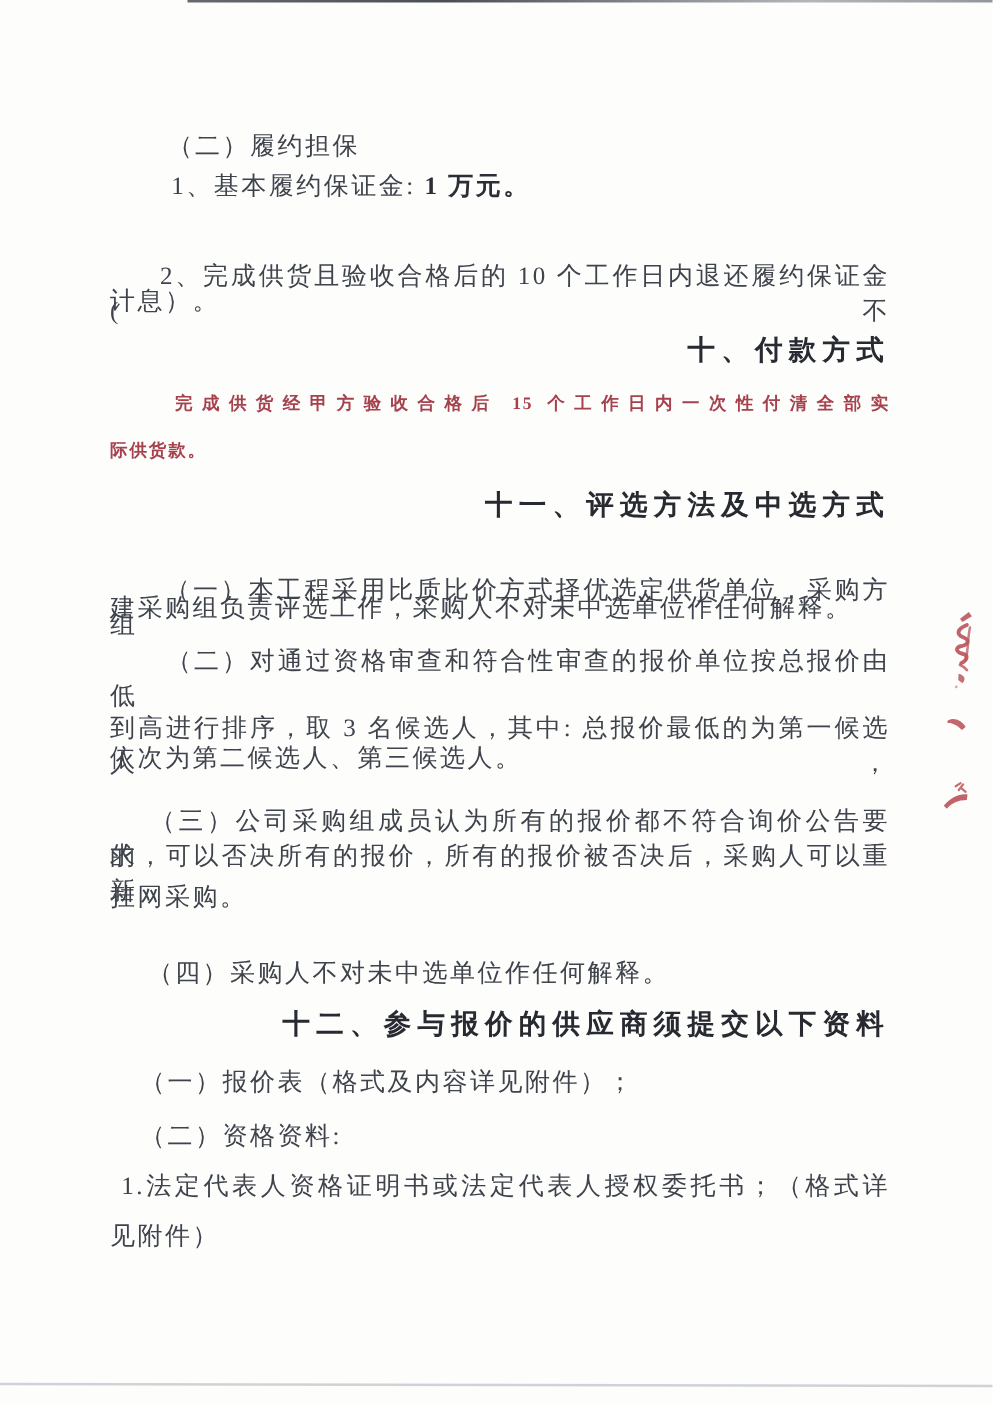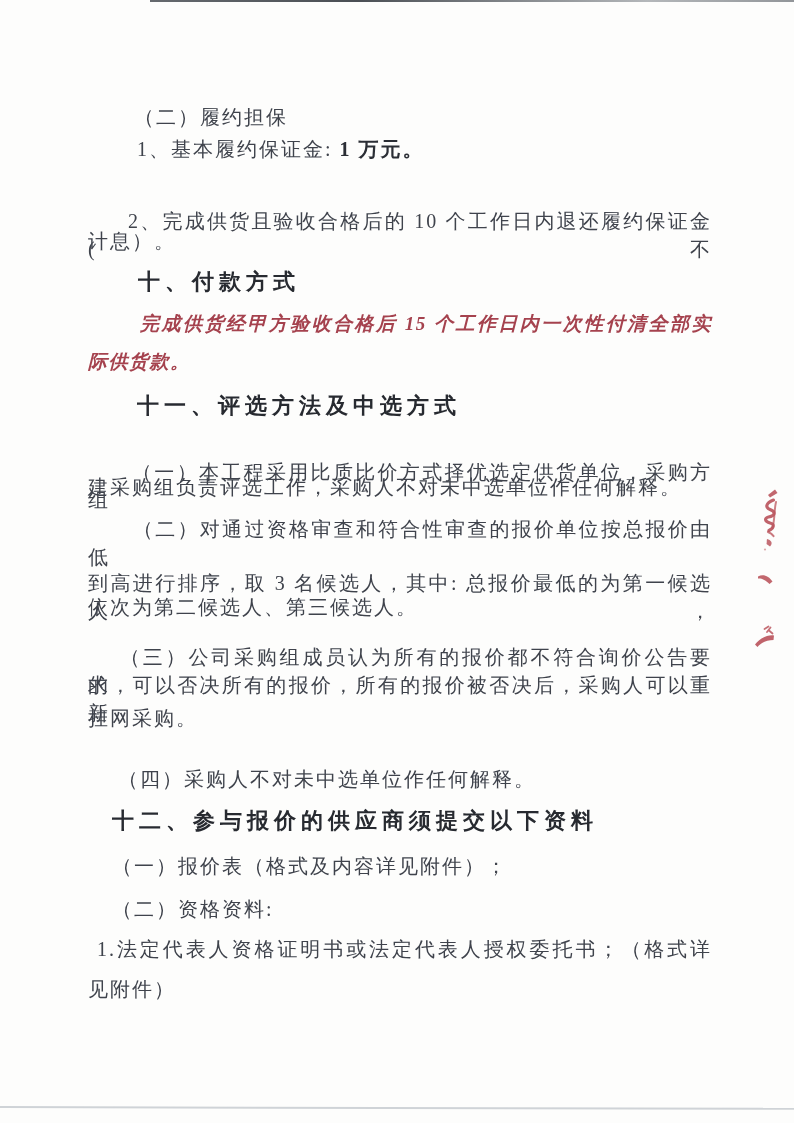--- a/index.html
+++ b/index.html
@@ -50,33 +50,33 @@
     font-family: "Liberation Serif", "DejaVu Serif", serif;
     font-size: 20px;
     letter-spacing: 2px;
     color: var(--body-text, #3f434c);
   }
   .body .b {
     font-weight: bold;
     color: var(--bold-text, #2b2e35);
   }
   .heading {
-    font-family: Liberation Sans, sans-serif;
+    font-family: Liberation Mono, monospace;
     font-weight: bold;
     font-size: 22px;
     letter-spacing: 5px;
     color: var(--heading-text, #272a30);
+    text-align: right;
   }
   .red {
     font-family: "Liberation Serif", "DejaVu Serif", serif;
     font-weight: bold;
-    font-size: 19px;
+    font-size: 14px;
     letter-spacing: 1.5px;
     color: var(--red-text, #a5424e);
-    font-style: italic;
   }
   .footer {
     position: absolute;
     top: 1036px;
     left: 0;
     width: 100%;
     text-align: center;
     font-family: "Liberation Sans", "DejaVu Sans", sans-serif;
     font-size: 12.5px;
     letter-spacing: 4px;

